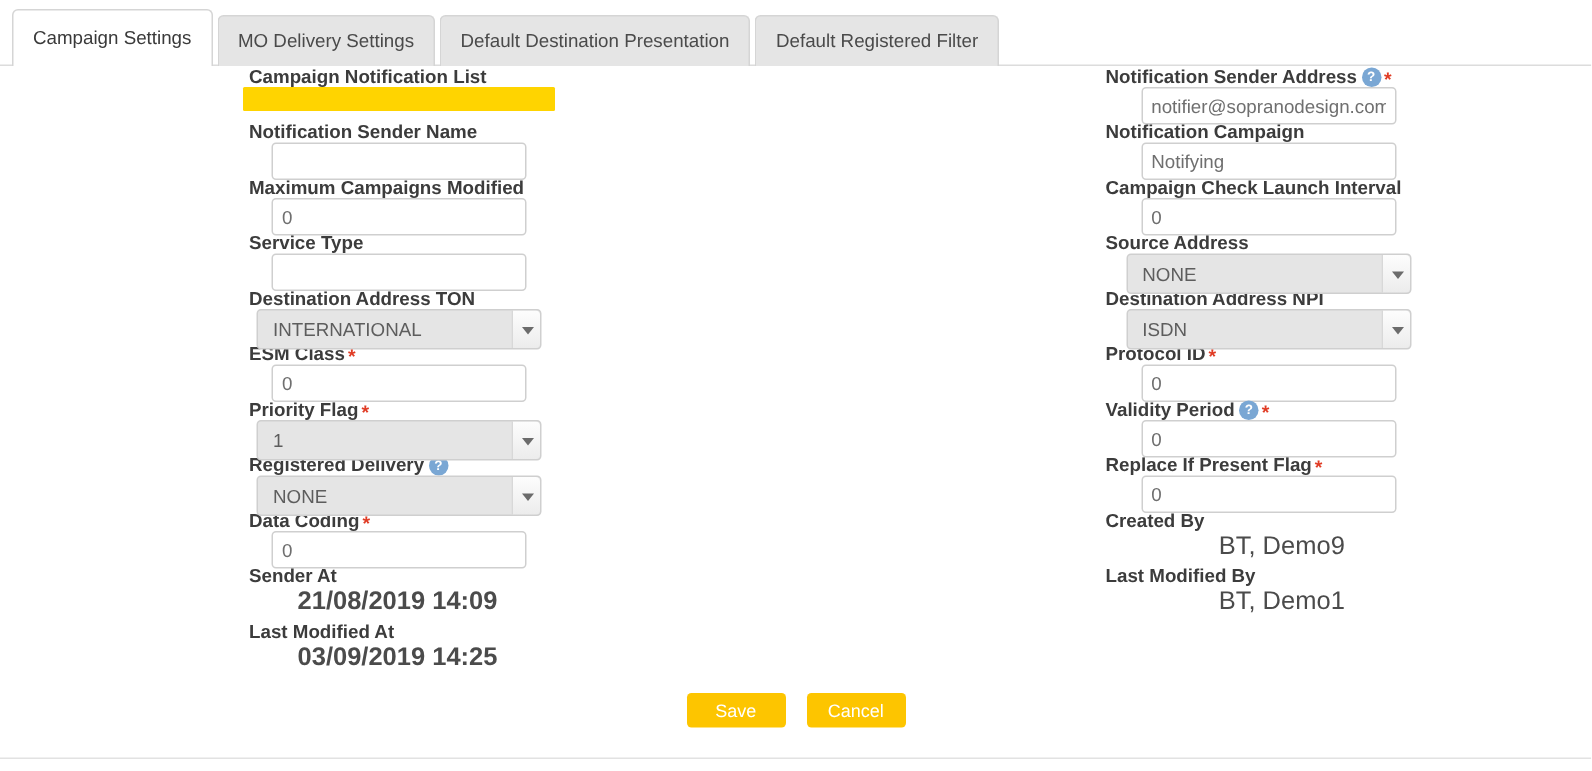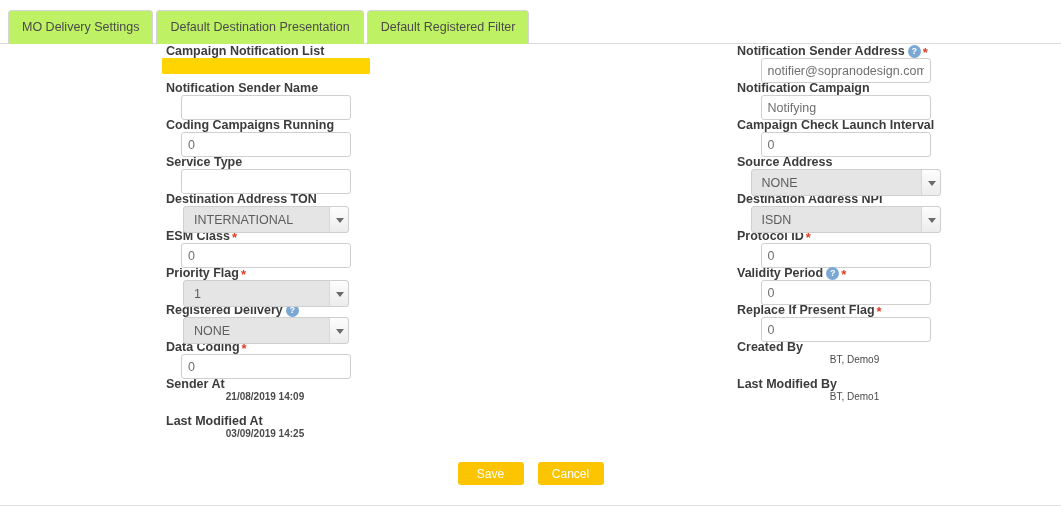--- a/index.html
+++ b/index.html
@@ -27,21 +27,21 @@
   }
   .tab {
     height: 34px;
     line-height: 33px;
     padding: 0 13px;
     font-size: 12.5px;
     color: #4a4a4a;
     border: 1px solid #d5d5d5;
     border-bottom: none;
     border-radius: 4px 4px 0 0;
-    background: #bef264;
+    background: #e5e5e5;
     margin-right: 3px;
     cursor: pointer;
     white-space: nowrap;
     position: relative;
     top: 1px;
   }
   .tab.active {
     background: #ffffff;
     color: #3a3a3a;
     height: 38px;
@@ -153,29 +153,29 @@
     border-top: 5px solid #6b6b6b;
   }
 
   .yellowbar {
     height: 16px;
     background: #ffd400;
     border-radius: 1px;
   }
 
   .statictext {
-    font-size: 10px;
+    font-size: 17px;
     color: #4b4b4b;
   }
 
   
   .colL .label { width: 198px; }
   .colL .field { margin-left: 2px; }
   .colL input.txt { width: 170px; }
-  .colL .selwrap { width: 166px; }
+  .colL .selwrap { width: 190px; }
   .colL .yellowbar { width: 208px; }
   .colL .statictext { margin-left: 0; font-weight: bold; }
 
   
   .colR .label { width: 215px; }
   .colR input.txt { width: 170px; }
   .colR .selwrap { width: 190px; }
   .colR .statictext { margin-left: 2px; }
   .colR .field.shift { margin-left: 2px; }
 
@@ -207,20 +207,23 @@
     left: 0; right: 0; bottom: 8px;
     border-top: 1px solid #e2e2e2;
   }
 </style>
 </head>
 <body>
 
 <div id="app">
 
   <div class="tabbar">
+    <div class="tab active">
+      <span>Campaign Settings</span>
+    </div>
     <div class="tab">
       <span>MO Delivery Settings</span>
     </div>
     <div class="tab">
       <span>Default Destination Presentation</span>
     </div>
     <div class="tab">
       <span>Default Registered Filter</span>
     </div>
   </div>
@@ -237,21 +240,21 @@
       </div>
 
       <div class="row">
         <div class="label">Notification Sender Name</div>
         <div class="field">
           <input class="txt" type="text" value="" style="">
         </div>
       </div>
 
       <div class="row">
-        <div class="label">Coding Campaigns Running</div>
+        <div class="label">Maximum Campaigns Modified</div>
         <div class="field">
           <input class="txt" type="text" value="0" style="">
         </div>
       </div>
 
       <div class="row">
         <div class="label">Service Type</div>
         <div class="field">
           <input class="txt" type="text" value="" style="">
         </div>

